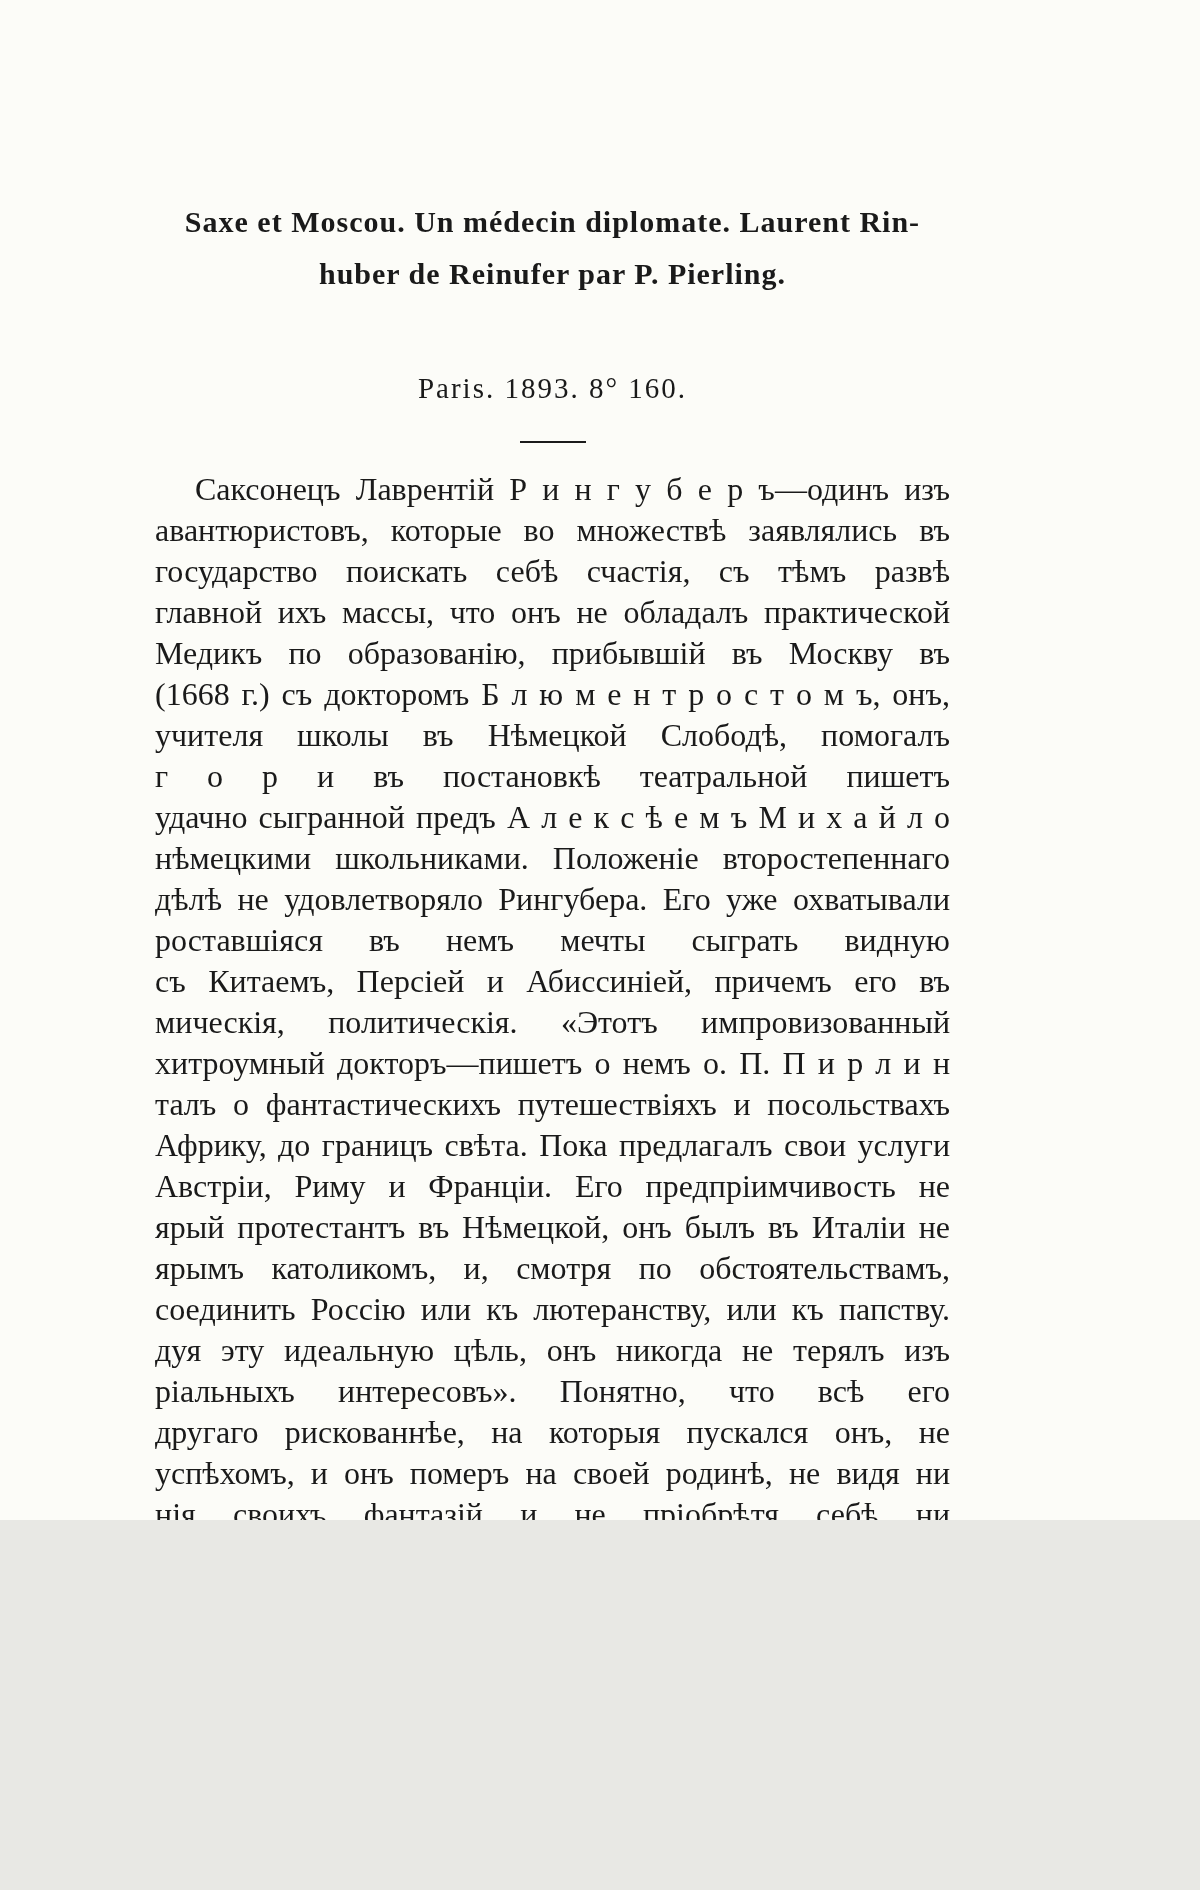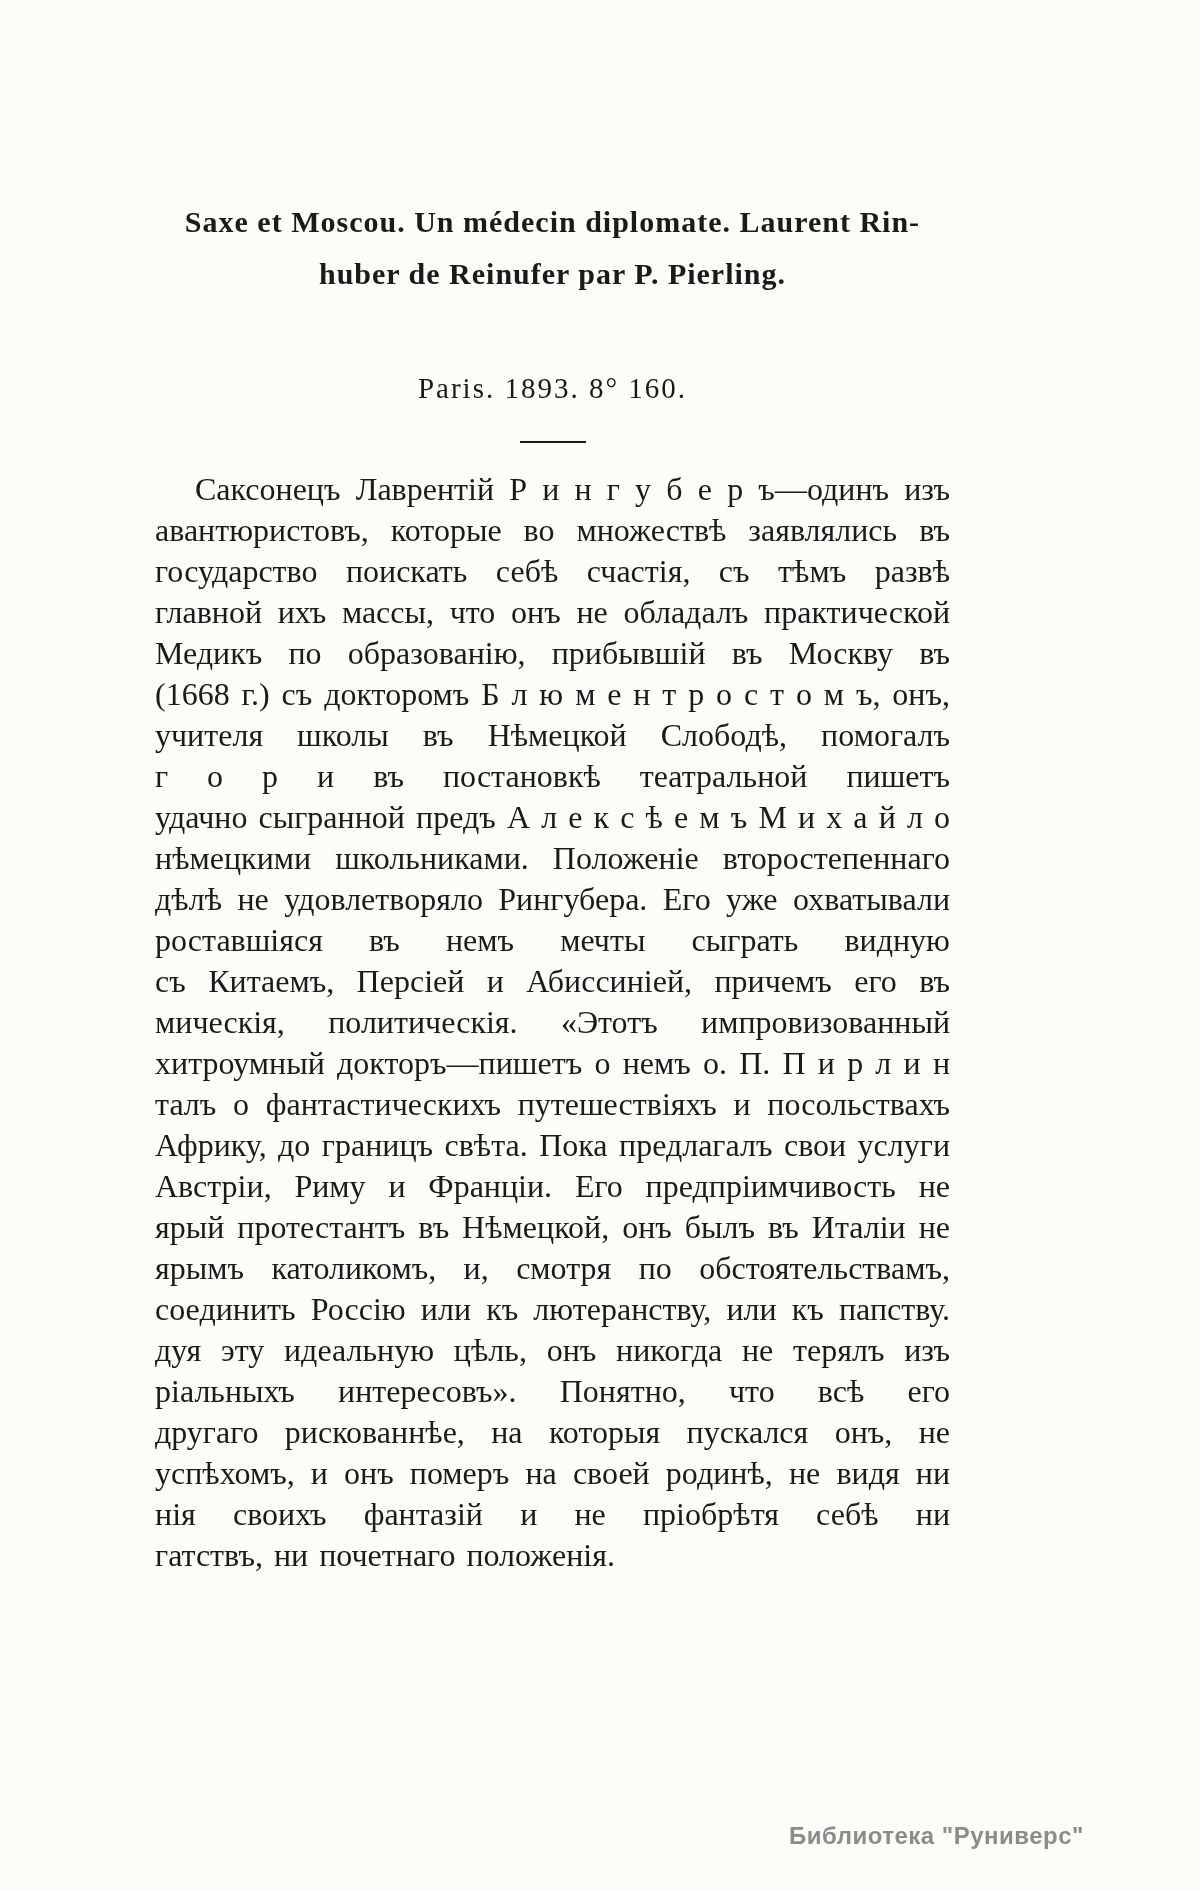--- a/index.html
+++ b/index.html
@@ -3,21 +3,21 @@
 <meta charset="utf-8">
 <style>
   html, body {
     margin: 0;
     padding: 0;
     background: #e8e8e4;
   }
   .page {
     position: relative;
     width: 1200px;
-    height: 1890px;
+    height: 1520px;
     margin: 0 auto;
     background: #fcfcf8;
     color: #1a1a1a;
     font-family: "Liberation Serif", "DejaVu Serif", serif;
     overflow: hidden;
   }
   .content {
     width: 795px;
     margin-left: 155px;
   }

